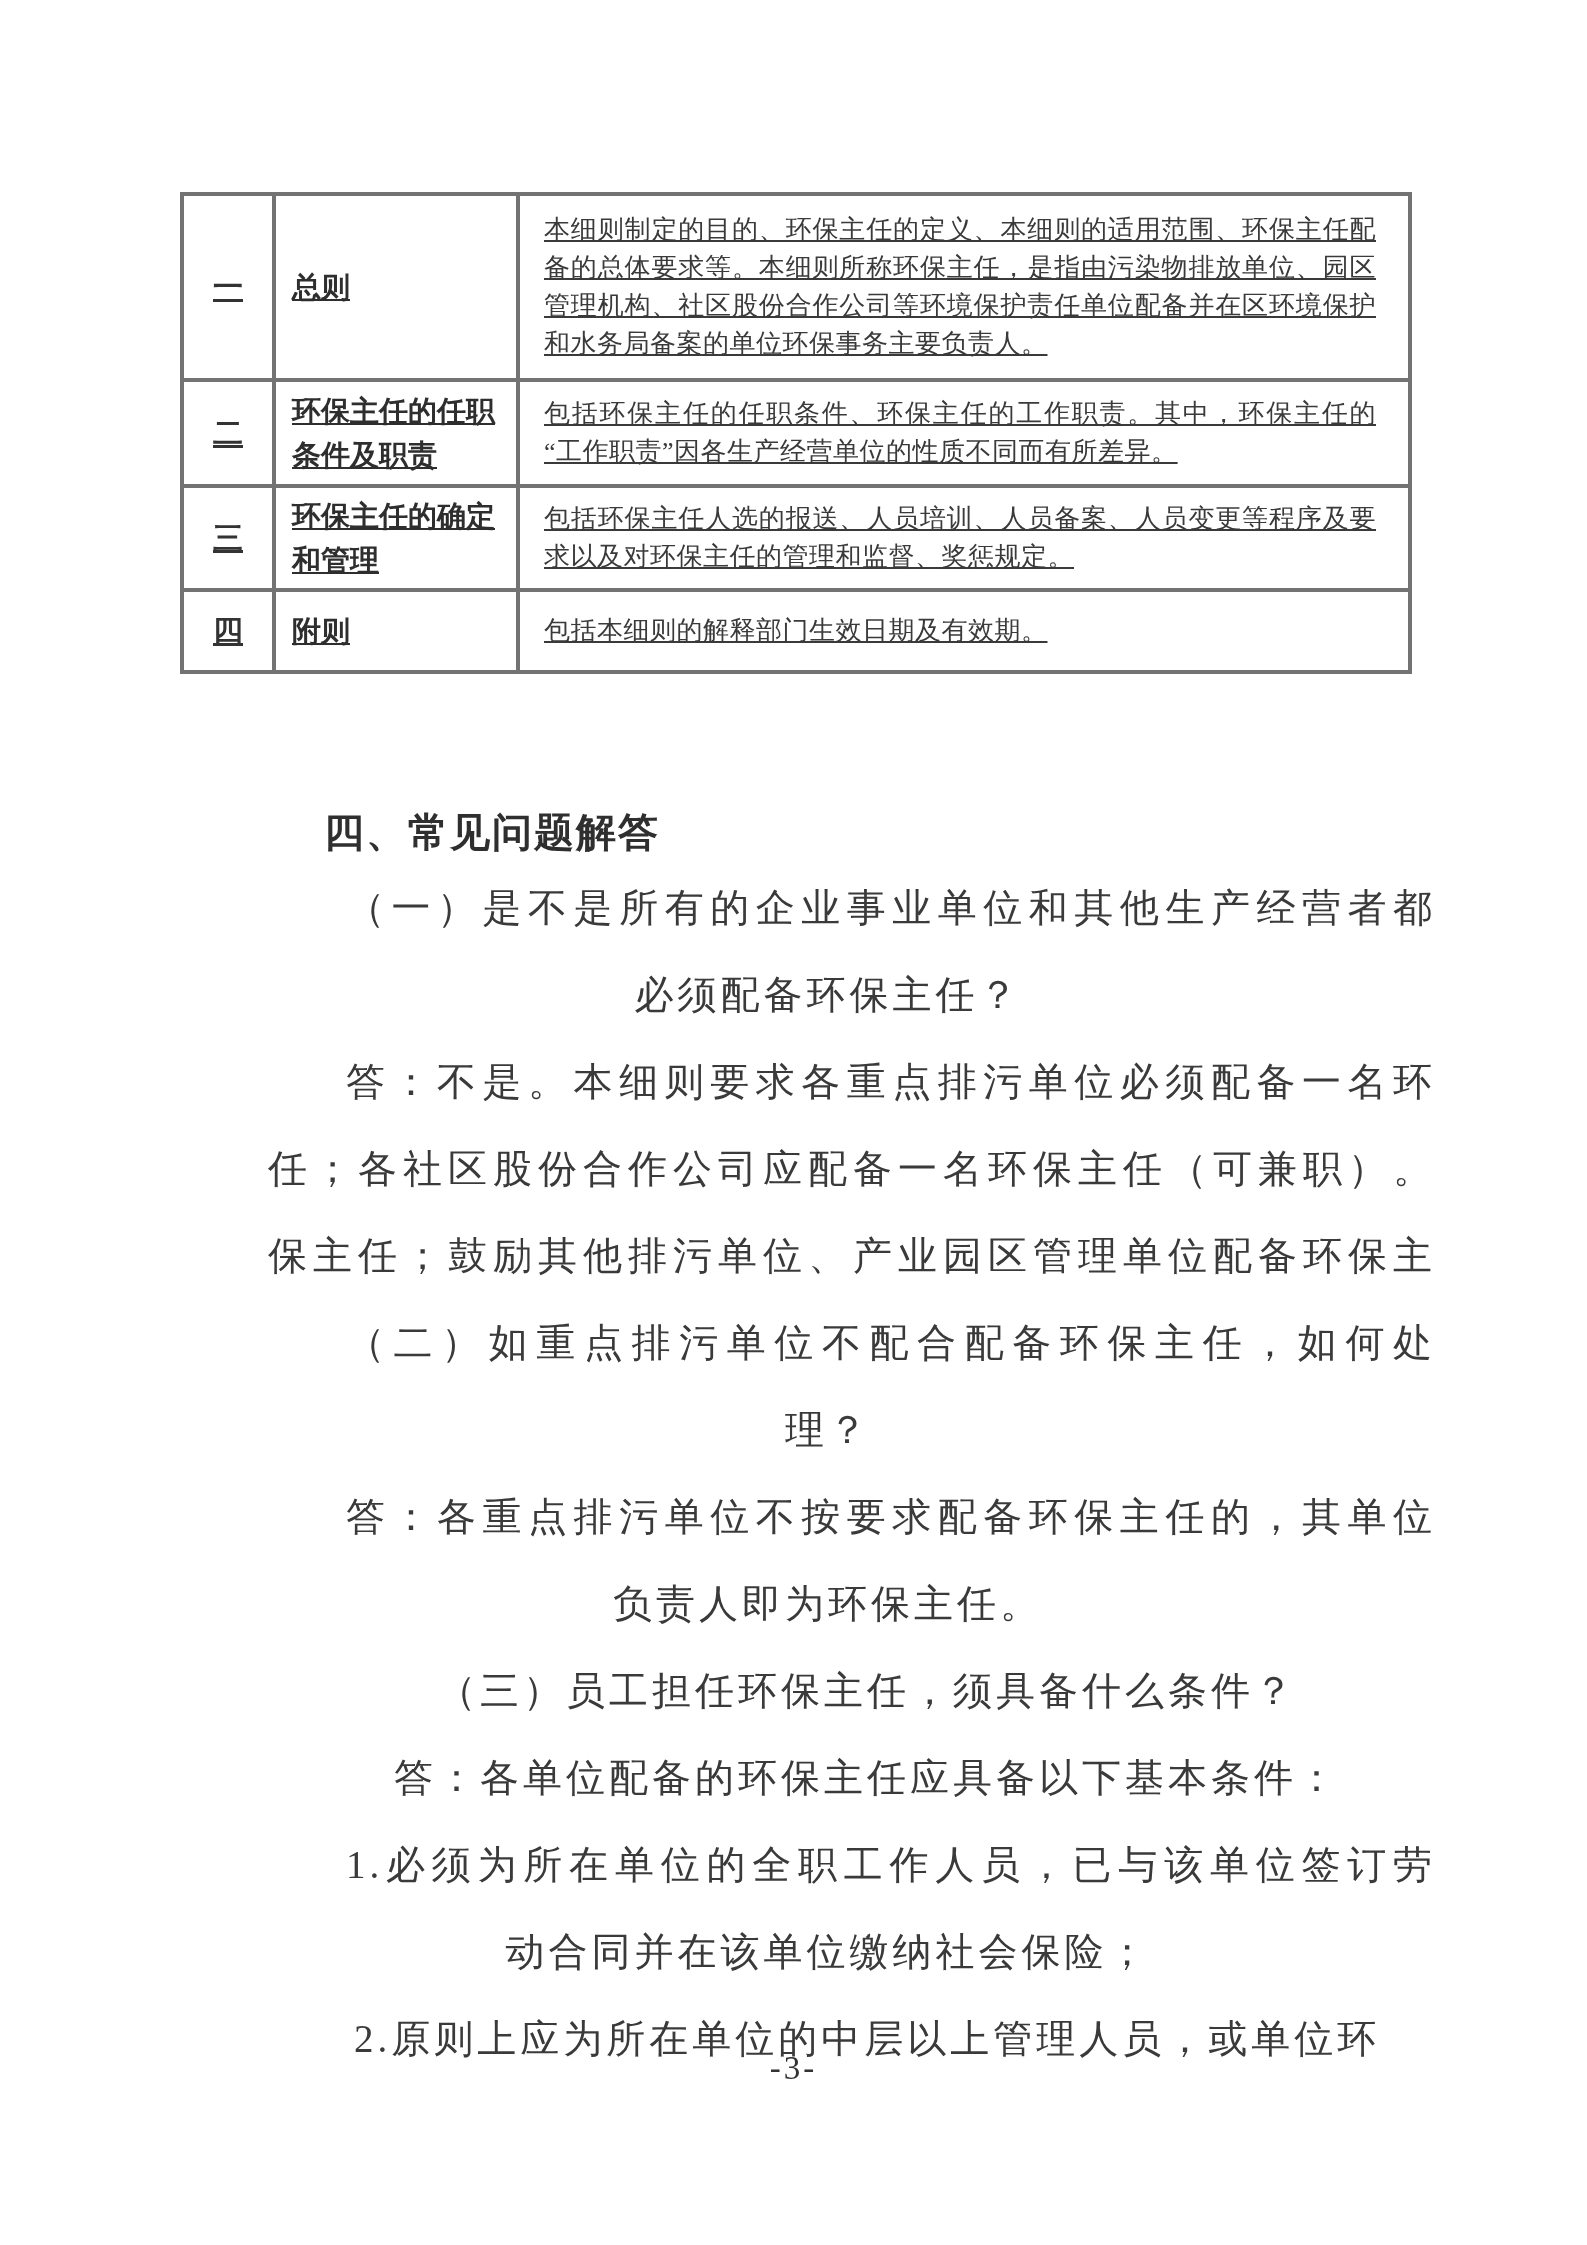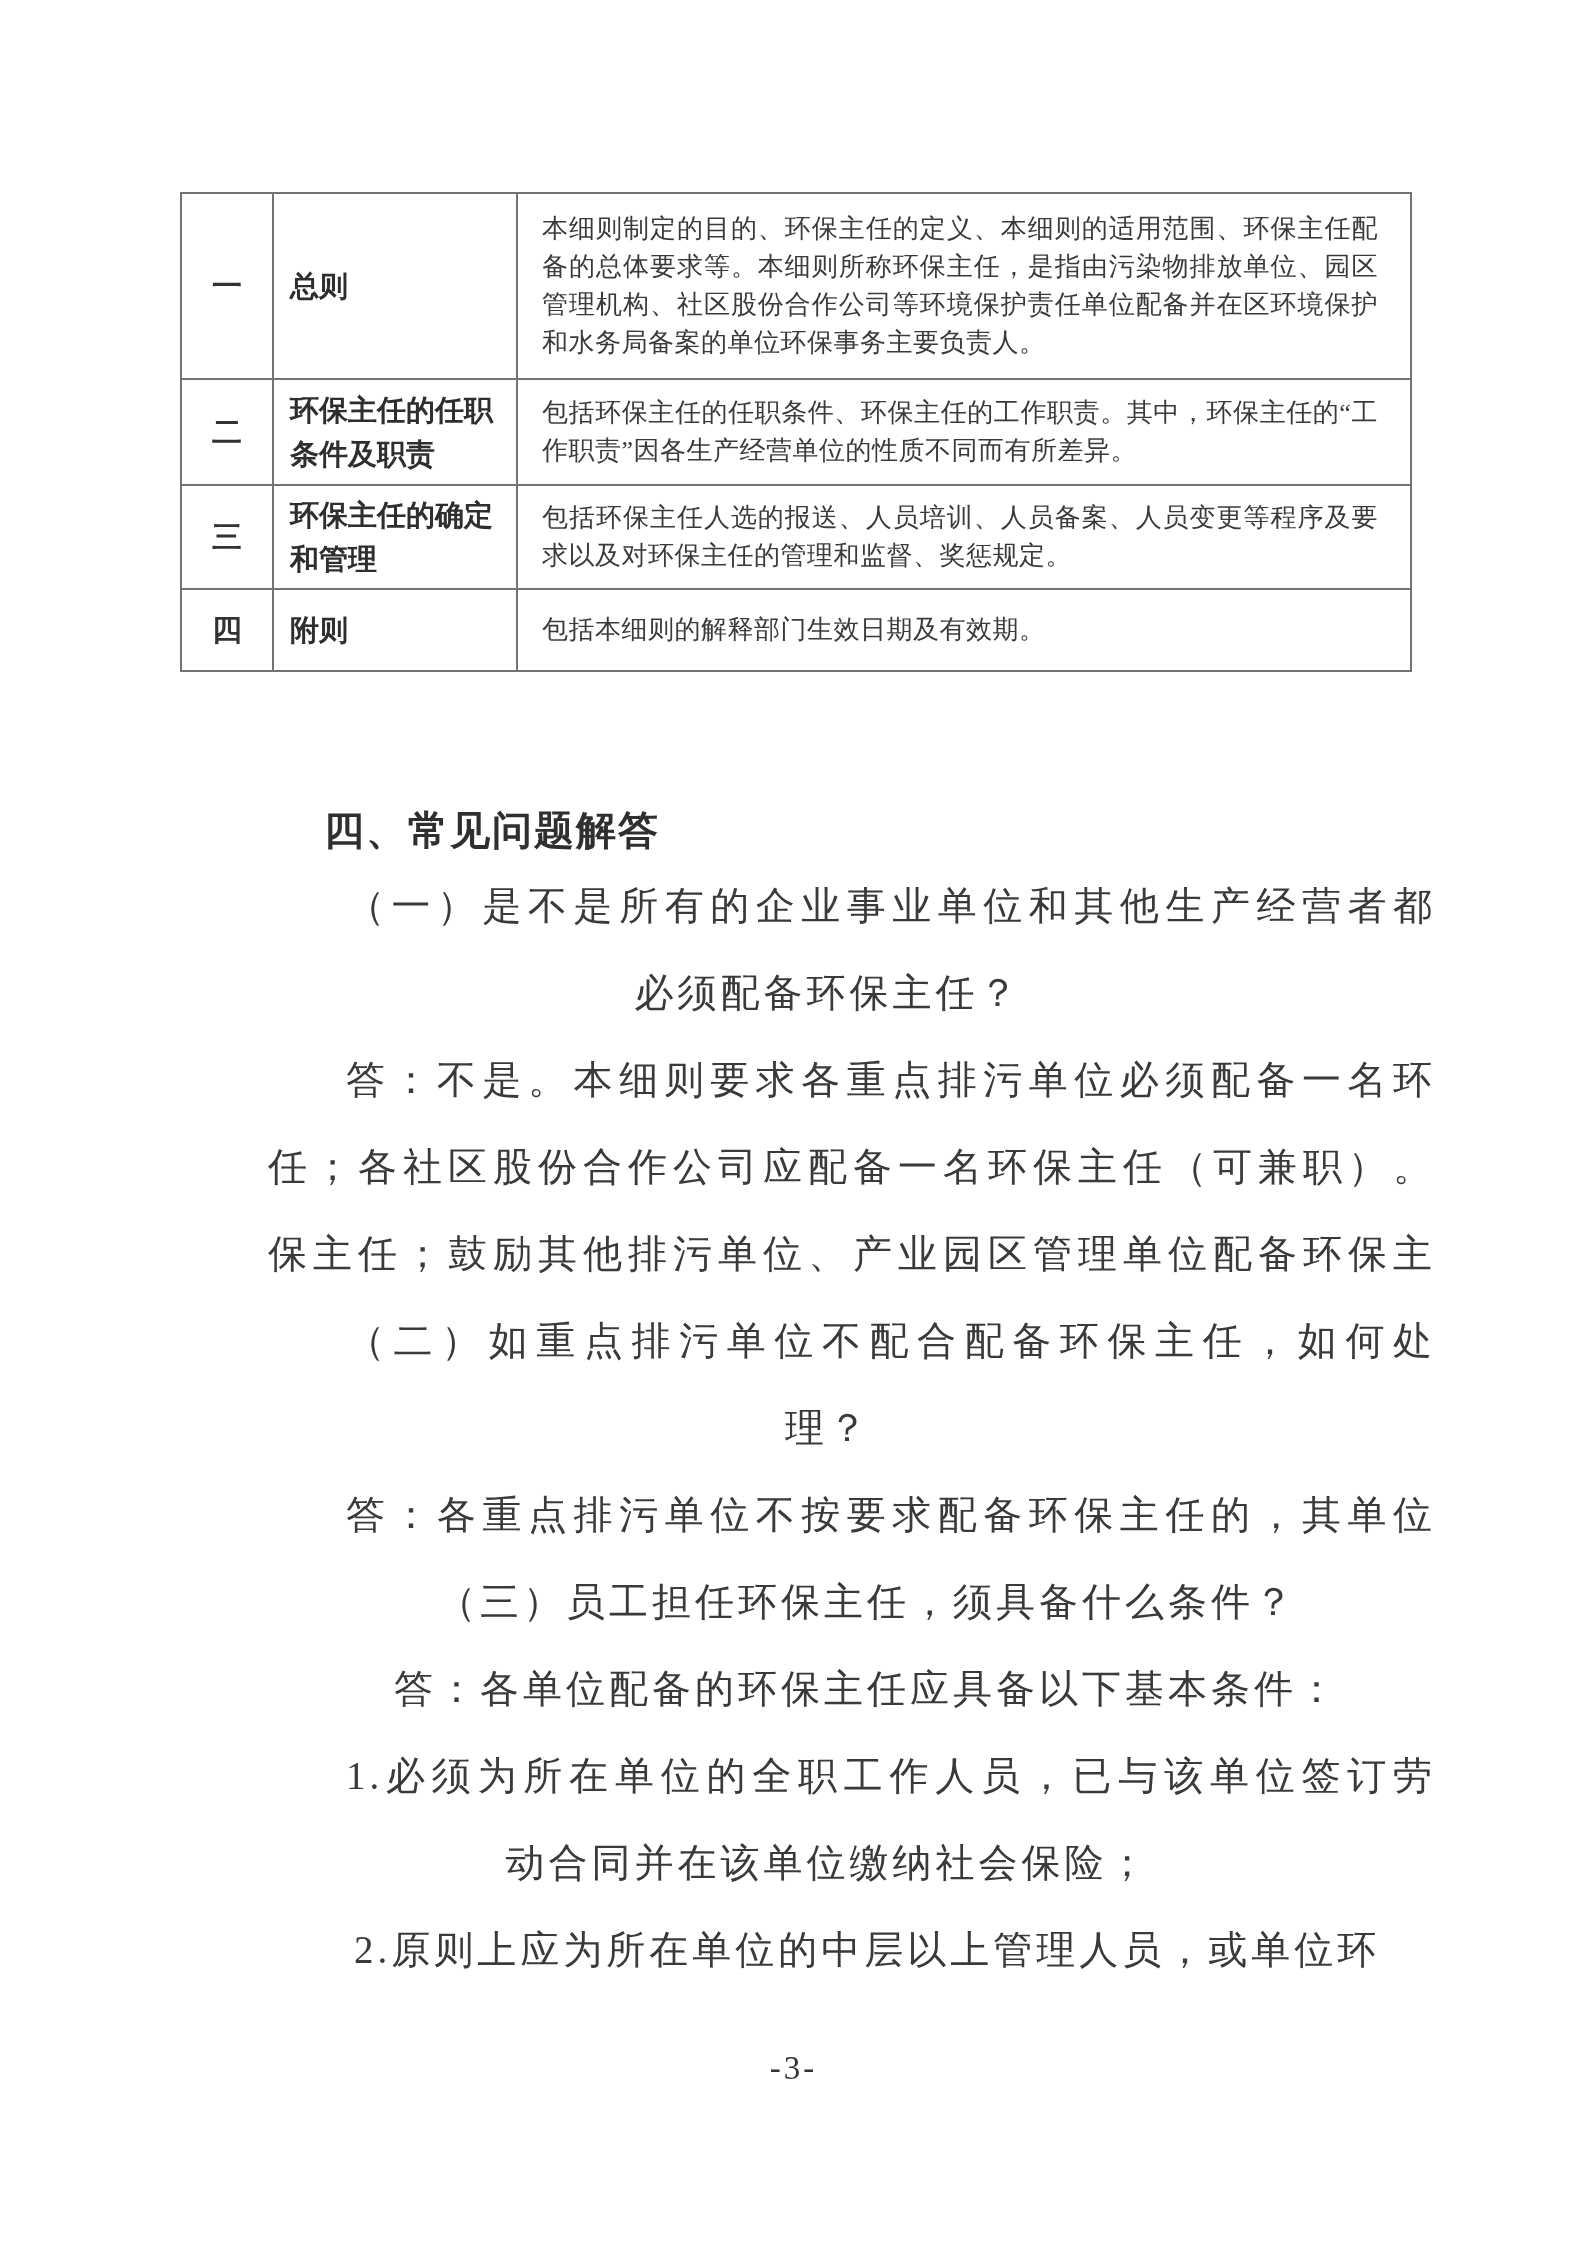--- a/index.html
+++ b/index.html
@@ -12,23 +12,24 @@
     overflow:hidden;
   }
   .content {
     position:absolute; left:180px; top:192px; width:1232px;
   }
   
   table.ov {
     border-collapse:collapse; width:100%; table-layout:fixed;
   }
   table.ov td {
-    border:2px solid #737373;
+    border:4px solid #737373;
     vertical-align:middle;
     box-sizing:border-box;
+    text-decoration:underline;
   }
   td.c-num  { width:92px;  text-align:center; font-size:30px; font-weight:600; color:#333; }
   td.c-title{ width:244px; font-size:29px; font-weight:bold; line-height:44px;
               padding:0 14px 0 16px; color:#2e2e2e; }
   td.c-desc { font-size:26px; line-height:38px; letter-spacing:0.5px;
               padding:2px 32px 2px 24px; text-align:justify; color:#3a3a3a; }
   tr.r1 td { height:186px; }
   tr.r2 td { height:106px; }
   tr.r3 td { height:104px; }
   tr.r4 td { height:82px;  }
@@ -90,20 +91,21 @@
       <div class="line">必须配备环保主任？</div>
 
       <div class="line indent fill">答：不是。本细则要求各重点排污单位必须配备一名环</div>
       <div class="line fill">任；各社区股份合作公司应配备一名环保主任（可兼职）。</div>
       <div class="line fill">保主任；鼓励其他排污单位、产业园区管理单位配备环保主</div>
 
       <div class="line indent fill">（二）如重点排污单位不配合配备环保主任，如何处</div>
       <div class="line">理？</div>
 
       <div class="line indent fill">答：各重点排污单位不按要求配备环保主任的，其单位</div>
+      <div class="line">负责人即为环保主任。</div>
 
       <div class="line indent">（三）员工担任环保主任，须具备什么条件？</div>
 
       <div class="line indent">答：各单位配备的环保主任应具备以下基本条件：</div>
 
       <div class="line indent fill">1.必须为所在单位的全职工作人员，已与该单位签订劳</div>
       <div class="line">动合同并在该单位缴纳社会保险；</div>
 
       <div class="line indent">2.原则上应为所在单位的中层以上管理人员，或单位环</div>
     </div>

